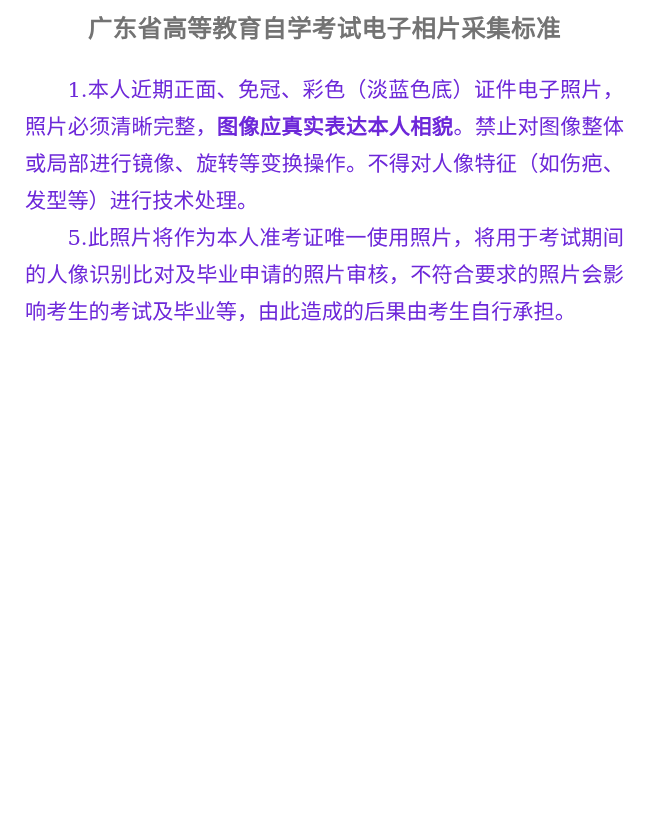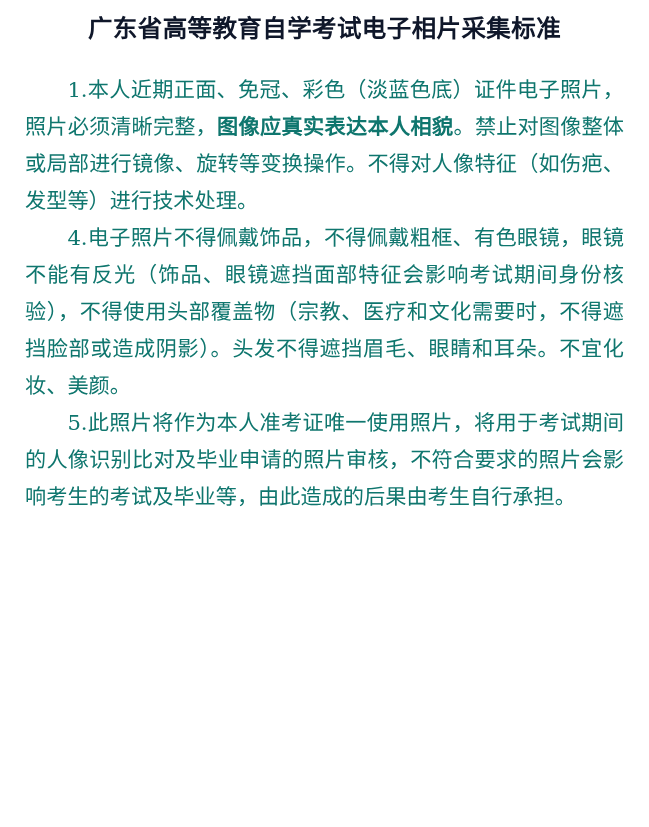--- a/index.html
+++ b/index.html
@@ -24,39 +24,39 @@
 
   .doc-title {
     text-align: center;
     font-family: "DejaVu Sans", "Liberation Sans", sans-serif;
     font-weight: 700;
     font-size: 24.5px;
     letter-spacing: 0.4px;
     line-height: 1.25;
     margin: 0;
     padding: 14px 24px 0 24px;
-    color: #0f172a;
+    color: #737373;
     white-space: nowrap;
   }
 
   .body-block {
     padding: 0 25px 0 25px;
     margin-top: 26px;
   }
 
   p.para {
     margin: 0;
     padding: 0;
     font-size: 21.2px;
     line-height: 37px;
     text-align: justify;
     text-justify: inter-character;
     text-align-last: left;
     text-indent: 2em;
-    color: #0f766e;
+    color: #6d28d9;
     font-family: "DejaVu Serif", "Liberation Serif", serif;
     word-break: break-all;
     letter-spacing: 0px;
   }
 
   p.para + p.para {
     margin-top: 0;
   }
 
   .emph {
@@ -72,22 +72,19 @@
   <h1 class="doc-title">广东省高等教育自学考试电子相片采集标准</h1>
 
   <div class="body-block">
 
     <p class="para">
       <span class="run">1.本人近期正面、免冠、彩色（淡蓝色底）证件电子照片，照片必须清晰完整，</span><span class="emph">图像应真实表达本人相貌</span><span class="run">。禁止对图像整体或局部进行镜像、旋转等变换操作。不得对人像特征（如伤疤、发型等）进行技术处理。</span>
     </p>
 
 
 
-    <p class="para">
-      <span class="run">4.电子照片不得佩戴饰品，不得佩戴粗框、有色眼镜，眼镜不能有反光（饰品、眼镜遮挡面部特征会影响考试期间身份核验），不得使用头部覆盖物（宗教、医疗和文化需要时，不得遮挡脸部或造成阴影）。头发不得遮挡眉毛、眼睛和耳朵。不宜化妆、美颜。</span>
-    </p>
 
     <p class="para">
       <span class="run">5.此照片将作为本人准考证唯一使用照片，将用于考试期间的人像识别比对及毕业申请的照片审核，不符合要求的照片会影响考生的考试及毕业等，由此造成的后果由考生自行承担。</span>
     </p>
 
   </div>
 </div>
 
 </body></html>

